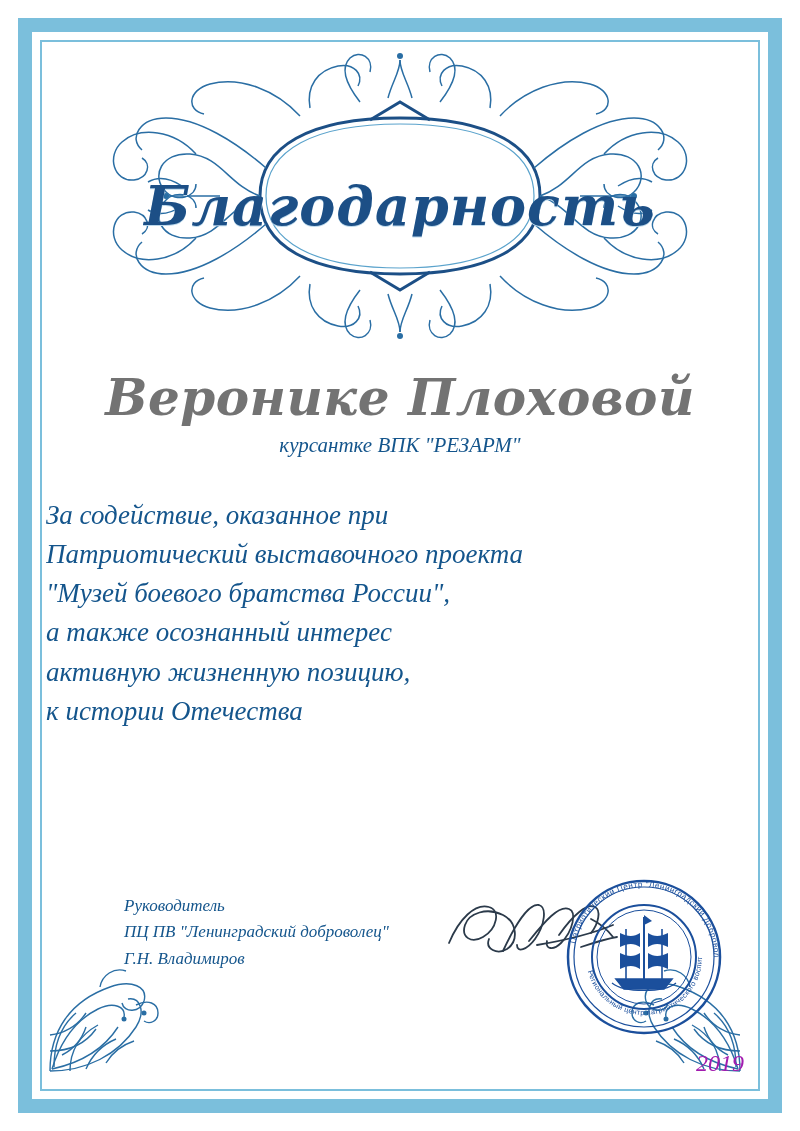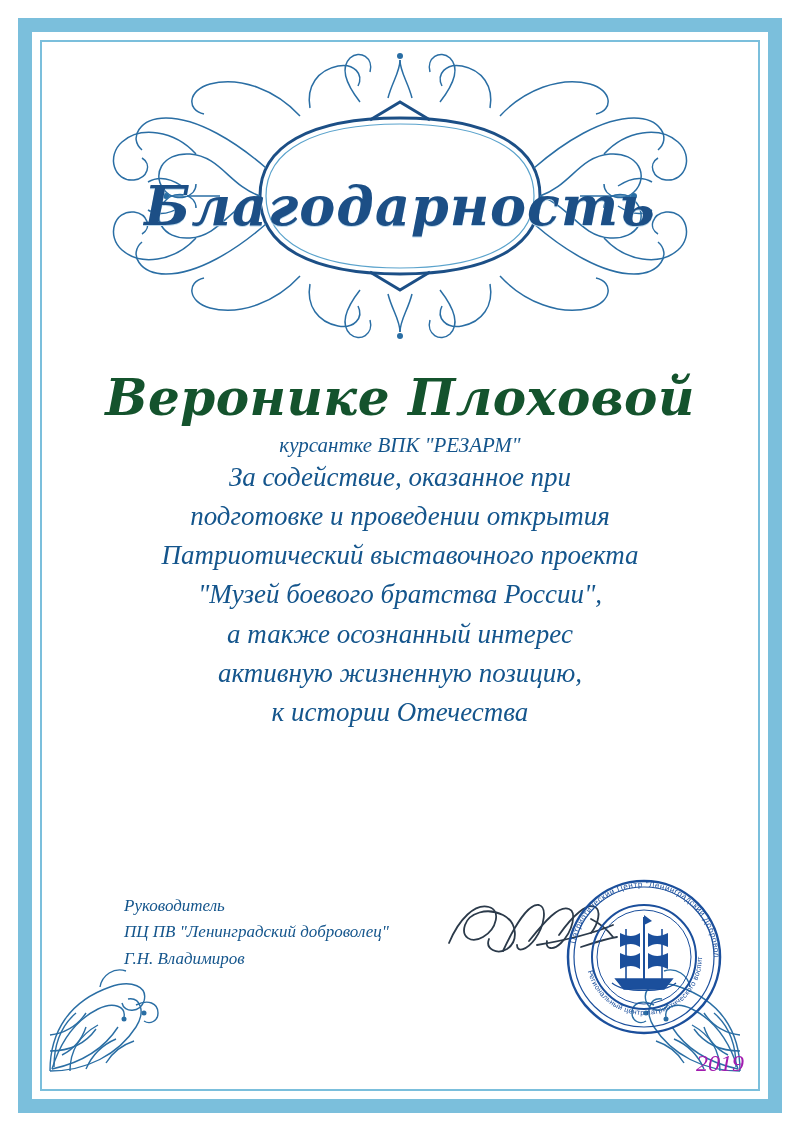--- a/index.html
+++ b/index.html
@@ -80,35 +80,36 @@
   }
 
   
   .recipient {
     margin-top: 22px;
     text-align: center;
     font-family: "DejaVu Serif", serif;
     font-size: 50px;
     font-weight: bold;
     font-style: italic;
-    color: #14532d;
+    color: #737373;
     letter-spacing: 0.5px;
   }
   .recipient-sub {
     margin-top: 6px;
     text-align: center;
     font-family: "Liberation Serif", serif;
     font-size: 21px;
     font-style: italic;
     color: #14558c;
   }
 
   
   .body-text {
-    text-align: center;
+    margin-top: 38px;
+    text-align: left;
     font-family: "Liberation Serif", serif;
     font-size: 27px;
     font-style: italic;
     color: #14558c;
     line-height: 1.45;
   }
   .body-text .line {
     display: block;
     white-space: nowrap;
   }
@@ -232,21 +233,20 @@
         </g>
       </svg>
       <div class="title-text">Благодарность</div>
     </div>
 
     <div class="recipient">Веронике Плоховой</div>
     <div class="recipient-sub">курсантке ВПК "РЕЗАРМ"</div>
 
     <div class="body-text">
       <span class="line">За содействие, оказанное при</span>
-      <span class="line">подготовке и проведении открытия</span>
       <span class="line">Патриотический выставочного проекта</span>
       <span class="line">"Музей боевого братства России",</span>
       <span class="line">а также осознанный интерес</span>
       <span class="line">активную жизненную позицию,</span>
       <span class="line">к истории Отечества</span>
     </div>
 
     <div class="footer">
 
       <svg class="corner corner-bl" viewBox="0 0 130 130">

